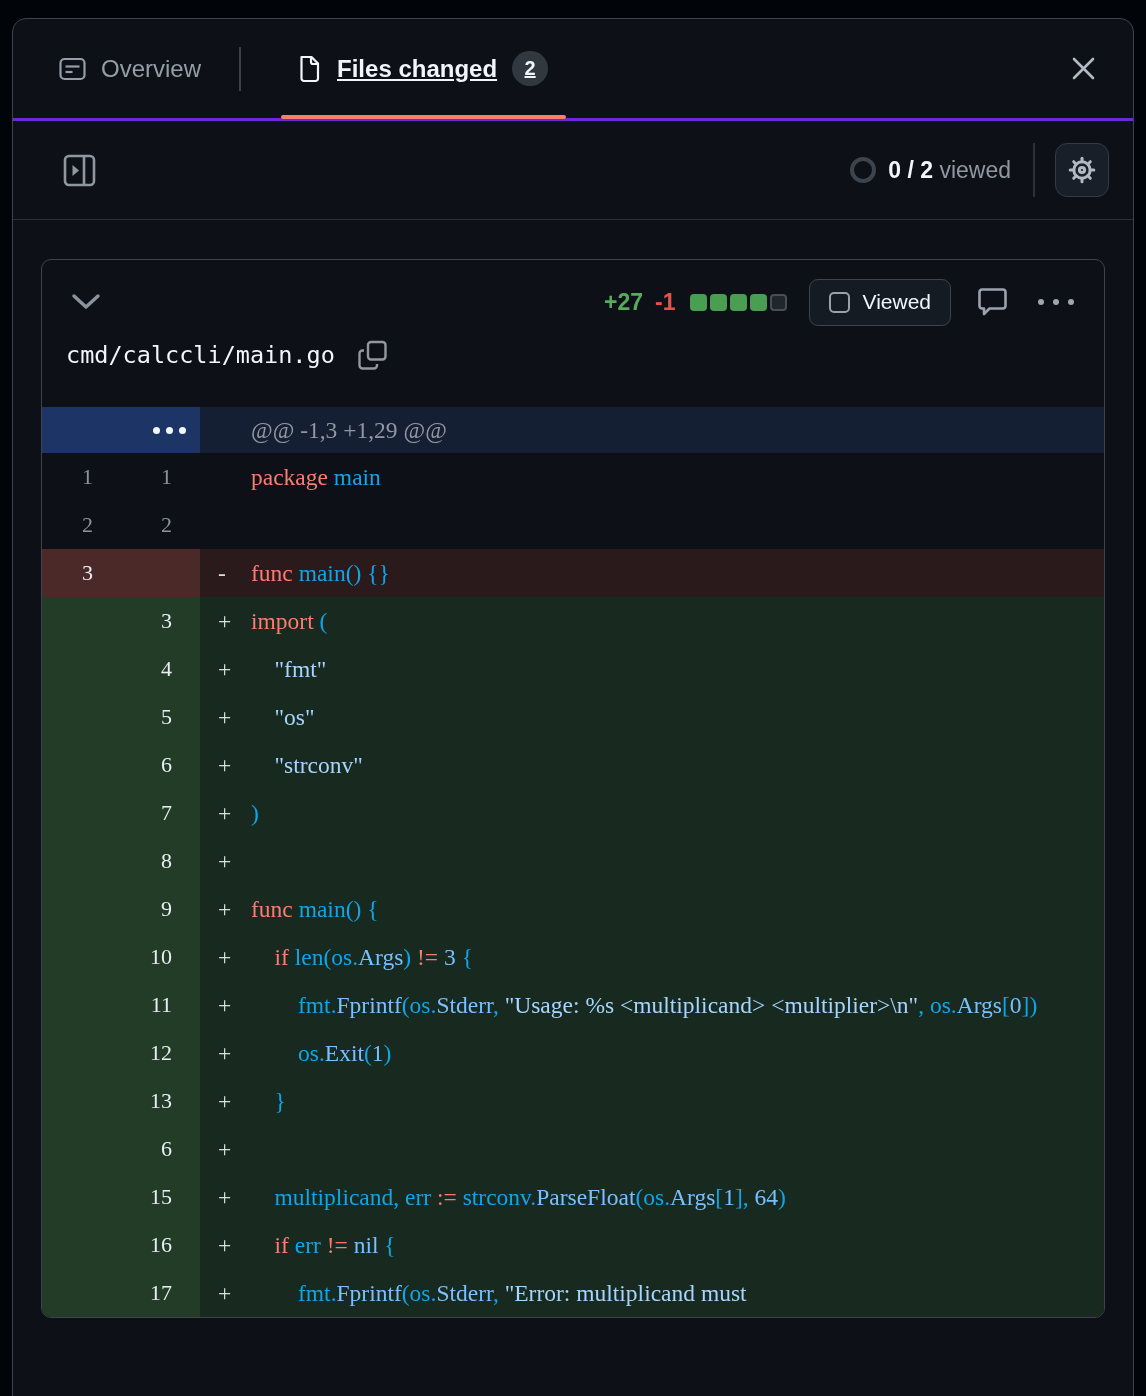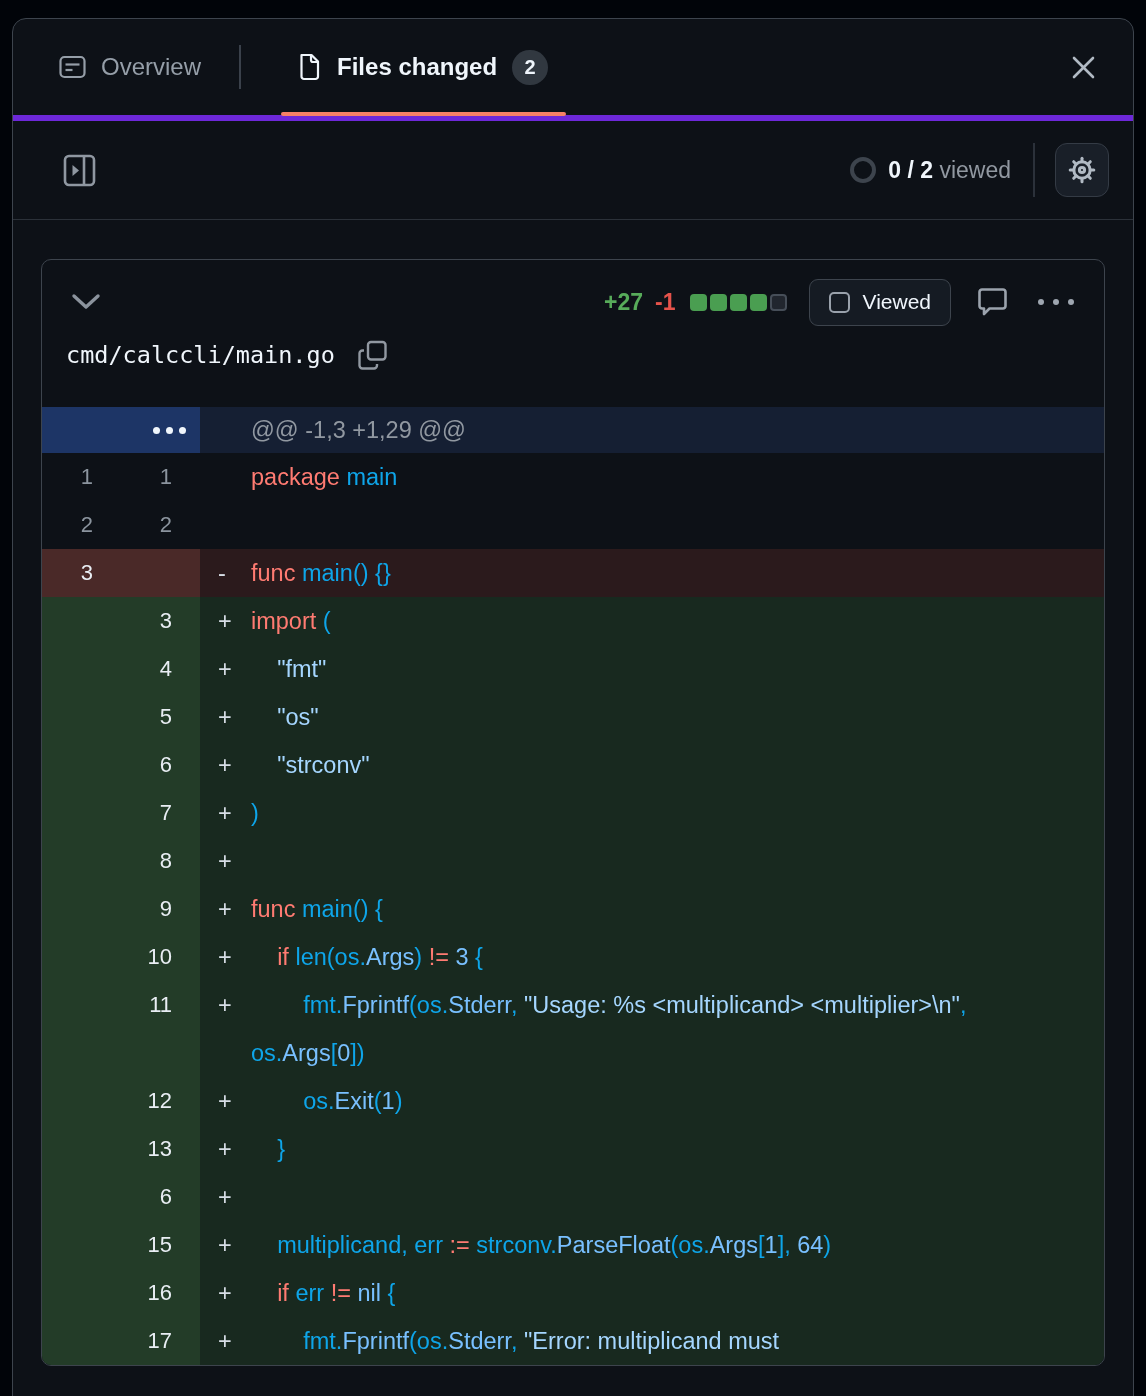--- a/index.html
+++ b/index.html
@@ -4,26 +4,26 @@
 <style>
   * { margin:0; padding:0; box-sizing:border-box; }
   html,body { width:1146px; height:1396px; overflow:hidden; }
   body { background:#010409; font-family:"Liberation Sans", sans-serif; position:relative; }
 
   .dialog { position:absolute; left:12px; top:18px; width:1122px; height:1420px;
             background:#0d1117; border:1px solid #3d444d; border-radius:14px 14px 0 0; }
 
   
   .tabbar { height:102px; display:flex; align-items:stretch; padding-left:46px;
-            border-bottom:6px solid #6d28d9; }
+            border-bottom:3px solid #6d28d9; }
   .tab { display:flex; align-items:center; gap:15px; cursor:pointer; }
   .tab-overview { color:#959ea8; font-size:24px; }
   .tab-sep { align-self:center; width:2px; height:44px; background:#3a414b; margin:0 2px 0 38px; }
   .tab-files { margin-left:36px; padding:0 18px; position:relative; color:#f0f6fc;
-               font-size:24px; font-weight:600; }
+               font-size:24px; font-weight:600;text-decoration:underline; }
   .tab-files .underline { position:absolute; left:2px; right:0; bottom:-1px; height:4px;
                border-radius:2px; background:#f78166; }
   .badge { min-width:36px; height:35px; padding:0 10px; border-radius:18px; background:#313840;
            color:#f0f6fc; font-size:20px; font-weight:600; display:flex; align-items:center;
            justify-content:center; }
   .close-btn { margin-left:auto; margin-right:30px; align-self:center; width:40px; height:40px;
            display:flex; align-items:center; justify-content:center; background:none; border:none;
            cursor:pointer; }
 
   
@@ -64,21 +64,21 @@
                  display:flex; align-items:center; }
   .kebab-btn { margin-left:28px; margin-right:4px; background:none; border:none; cursor:pointer;
                display:flex; gap:9px; align-items:center; padding:6px 2px; }
   .kebab-btn i { width:6px; height:6px; border-radius:50%; background:#9ea6b0; }
   .fh-row2 { display:flex; align-items:center; gap:22px; margin-top:14px; height:34px; }
   .file-path { font-family:"DejaVu Sans Mono", monospace; font-size:23.5px; color:#f0f6fc; }
   .copy-btn { background:none; border:none; cursor:pointer; display:flex; align-items:center; }
 
   
   .diff-table { width:100%; }
-  .diff-row { display:flex; min-height:48px; font-family:Liberation Sans, sans-serif;
+  .diff-row { display:flex; min-height:48px; font-family:Liberation Serif, serif;
               font-size:23.5px; line-height:48px; }
   .gut { width:158px; flex:none; display:flex; }
   .gut span { width:79px; text-align:right; padding-right:28px; font-size:22px; color:#8b949e; }
   .row-content { flex:1; position:relative; padding:0 60px 0 18px; color:#ecf2f8; }
   .marker { position:absolute; left:18px; top:0; width:33px; color:#d7dee6; }
   .codeline { margin-left:33px; max-width:795px; white-space:pre-wrap; overflow-wrap:break-word; }
 
   .diff-row.hunk { min-height:46px; line-height:46px; }
   .diff-row.hunk .gut { background:#1d3566; align-items:center; justify-content:flex-end; }
   .diff-row.hunk .row-content { background:#151f33; color:#9198a1; }

